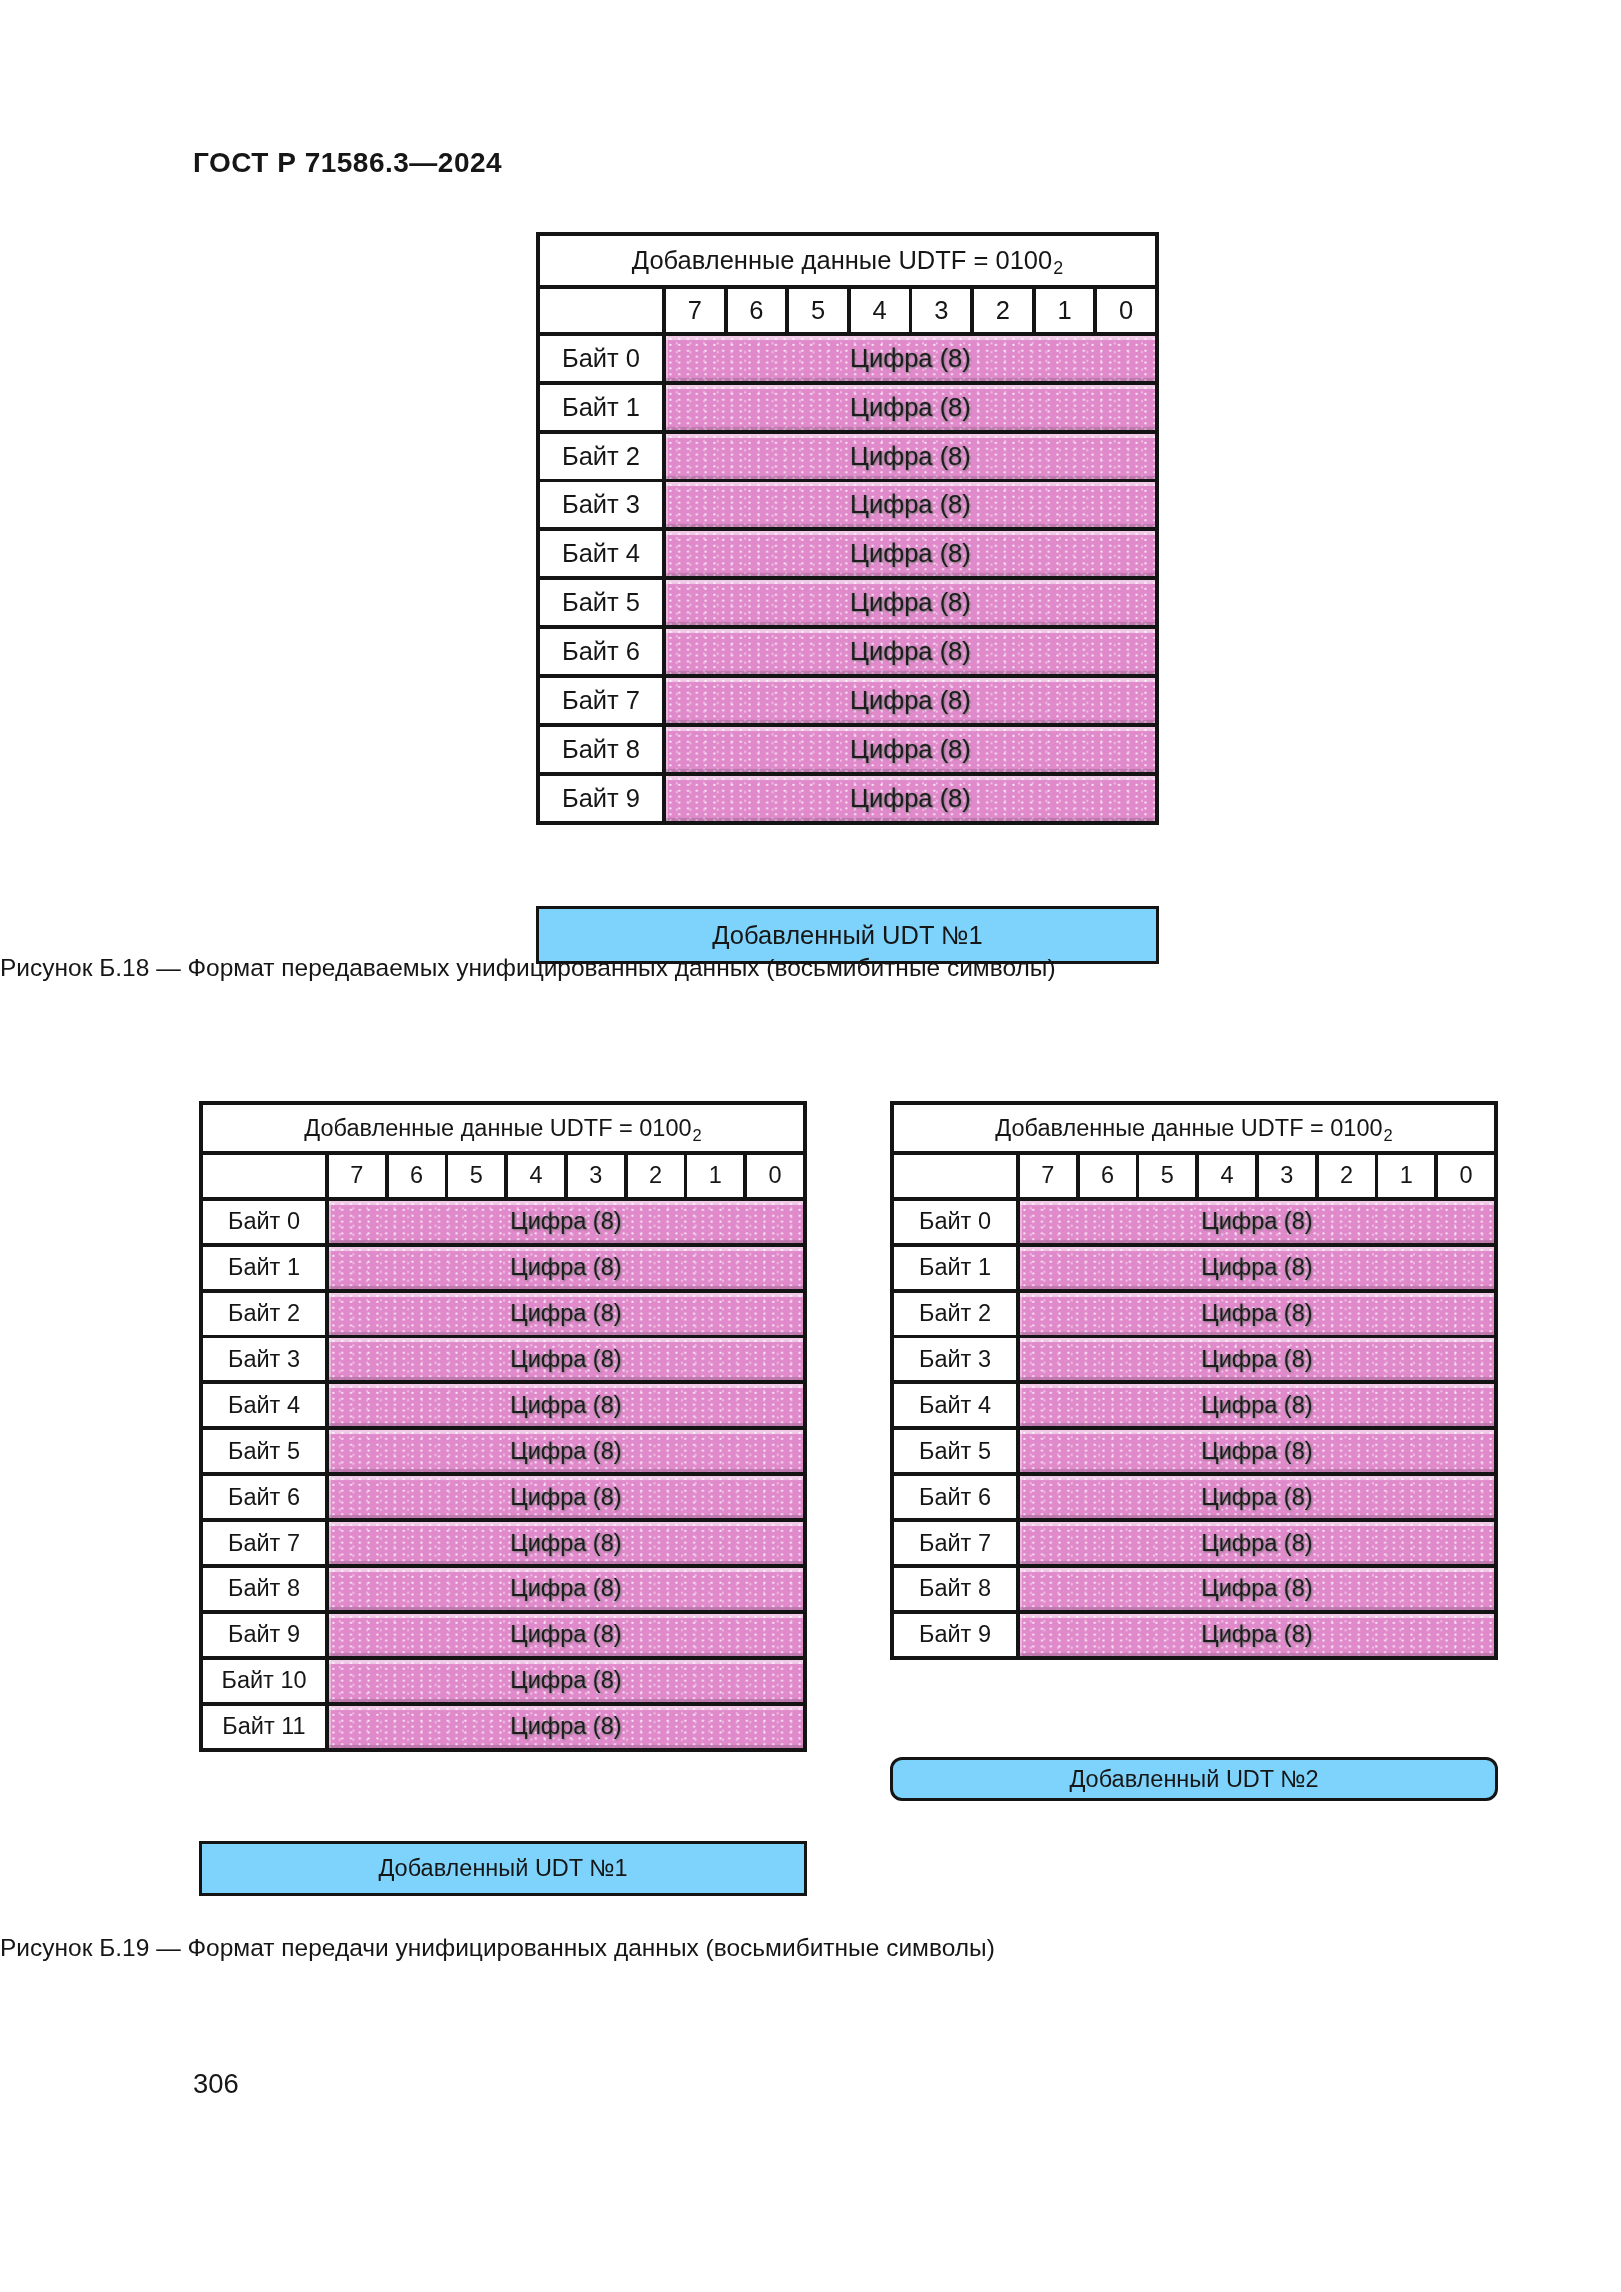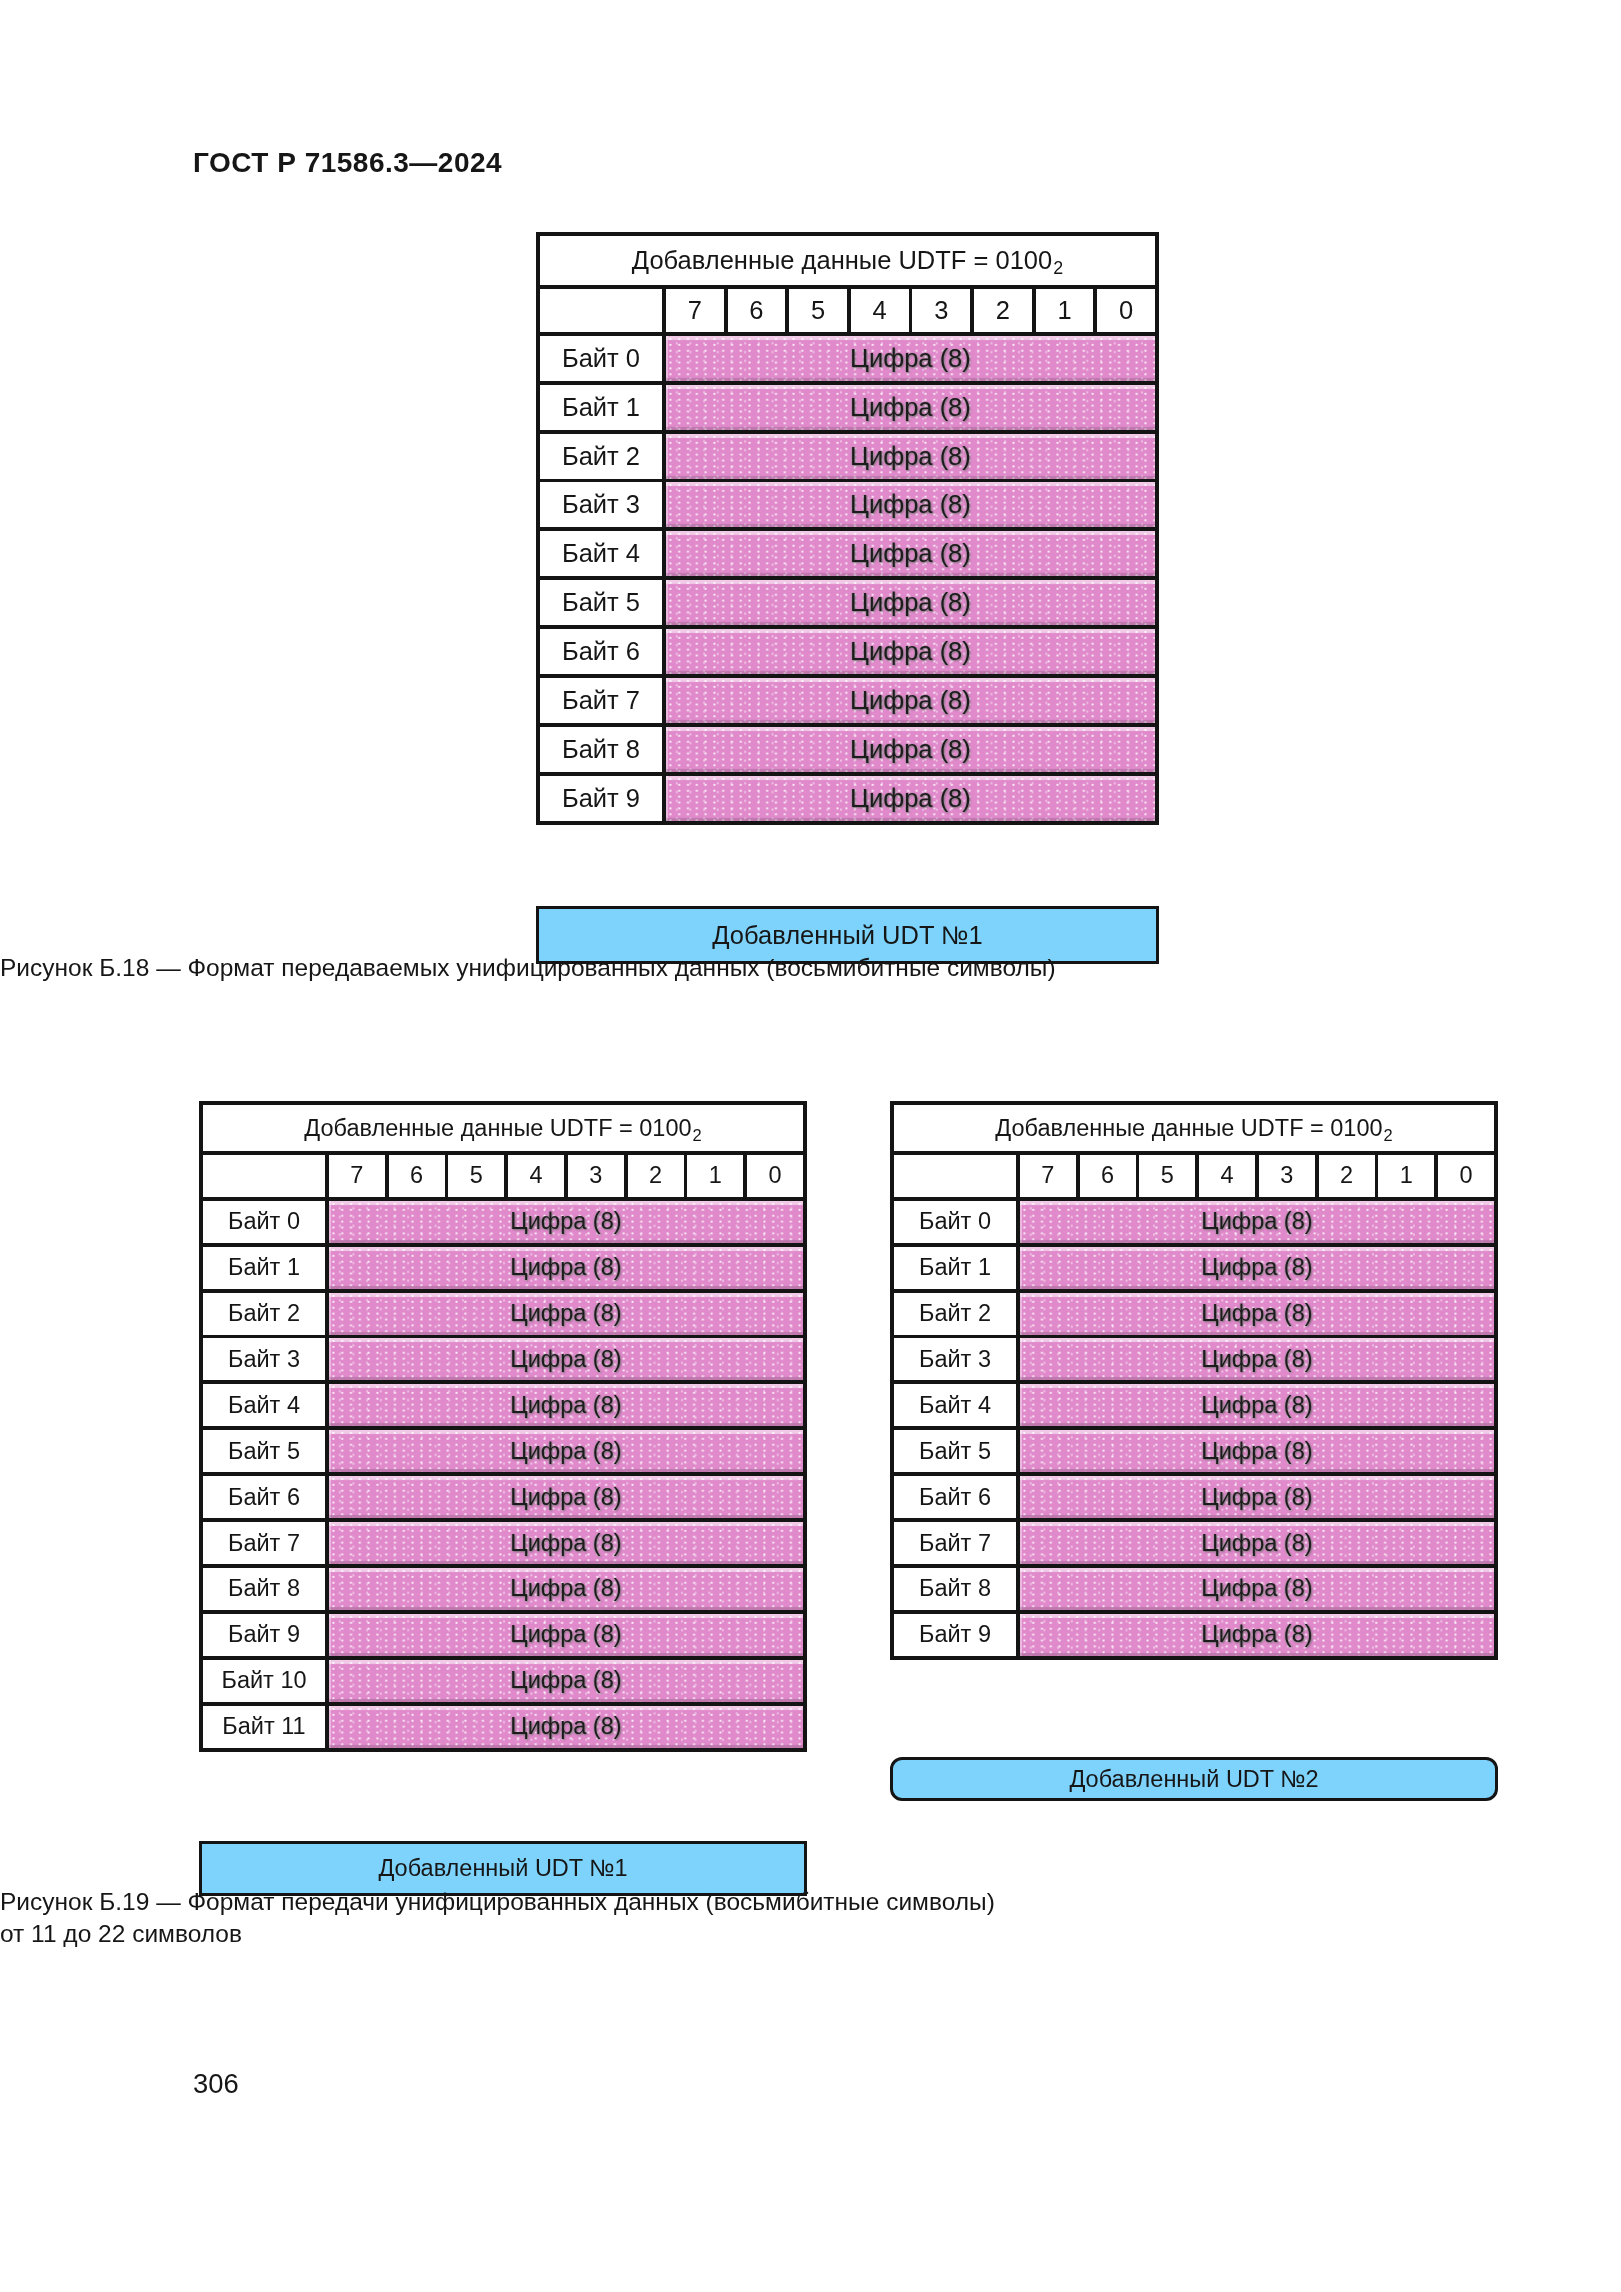--- a/index.html
+++ b/index.html
@@ -79,21 +79,21 @@
   .udt-b18   { left: 536px; top: 861px;  width: 623px; height: 58px; font-size: 25.5px; }
   .udt-b19-l { left: 199px; top: 1796px; width: 608px; height: 55px; font-size: 23.5px; }
   .udt-b19-r { left: 890px; top: 1712px; width: 608px; height: 44px; font-size: 23.5px; border-radius: 12px; }
   
   .caption {
     position: absolute; left: 0; width: 1621px;
     text-align: left;
     font-size: 24.5px; line-height: 32px;
   }
   .cap-b18 { top: 952px; }
-  .cap-b19 { top: 1886px; }
+  .cap-b19 { top: 1932px; }
 </style>
 </head>
 <body>
 
 <div class="doc-header">ГОСТ Р 71586.3—2024</div>
 
 <div class="fmt-table t-b18">
   <div class="cell title-cell">
     <span>Добавленные данные UDTF = 0100</span>
       <sub class="bin">2</sub>
@@ -343,17 +343,16 @@
 
 <div class="udt-box udt-b19-l">
   <span>Добавленный UDT №1</span>
 </div>
 <div class="udt-box udt-b19-r">
   <span>Добавленный UDT №2</span>
 </div>
 
 <div class="caption cap-b19">
   <div>Рисунок Б.19 — Формат передачи унифицированных данных (восьмибитные символы)</div>
-  <div>от 11 до 22 символов</div>
 </div>
 
 <div class="page-number">306</div>
 
 
 </body></html>

